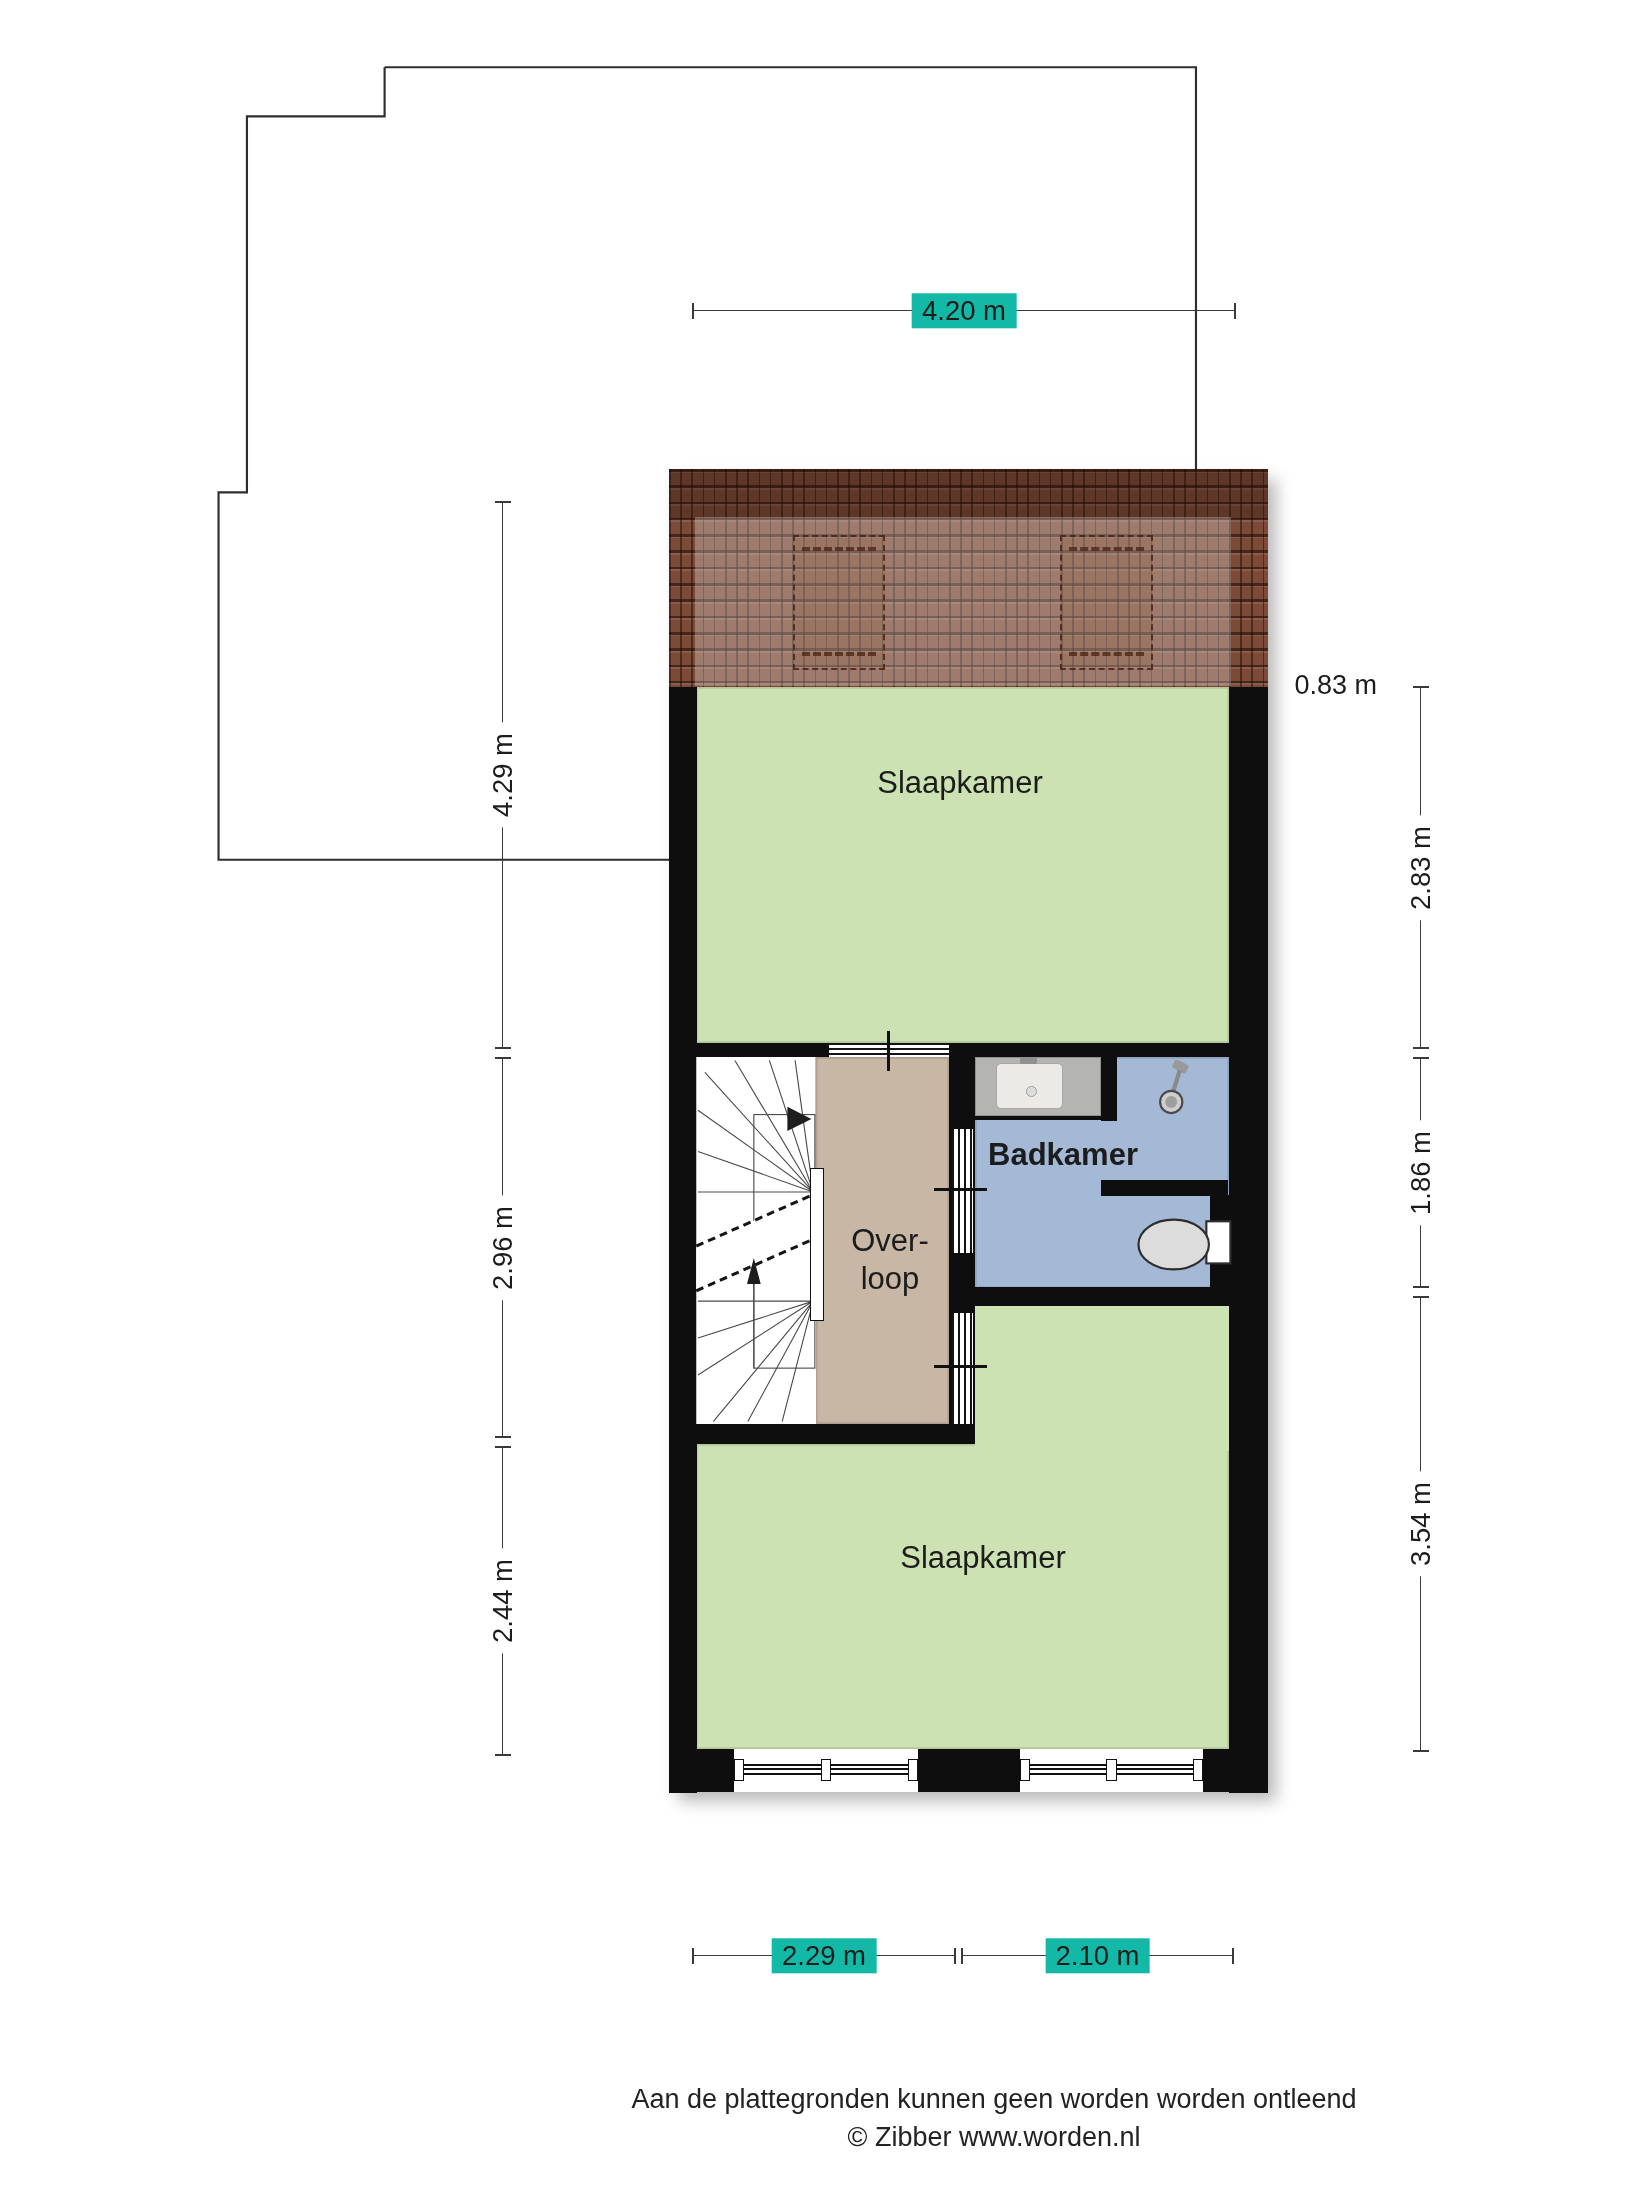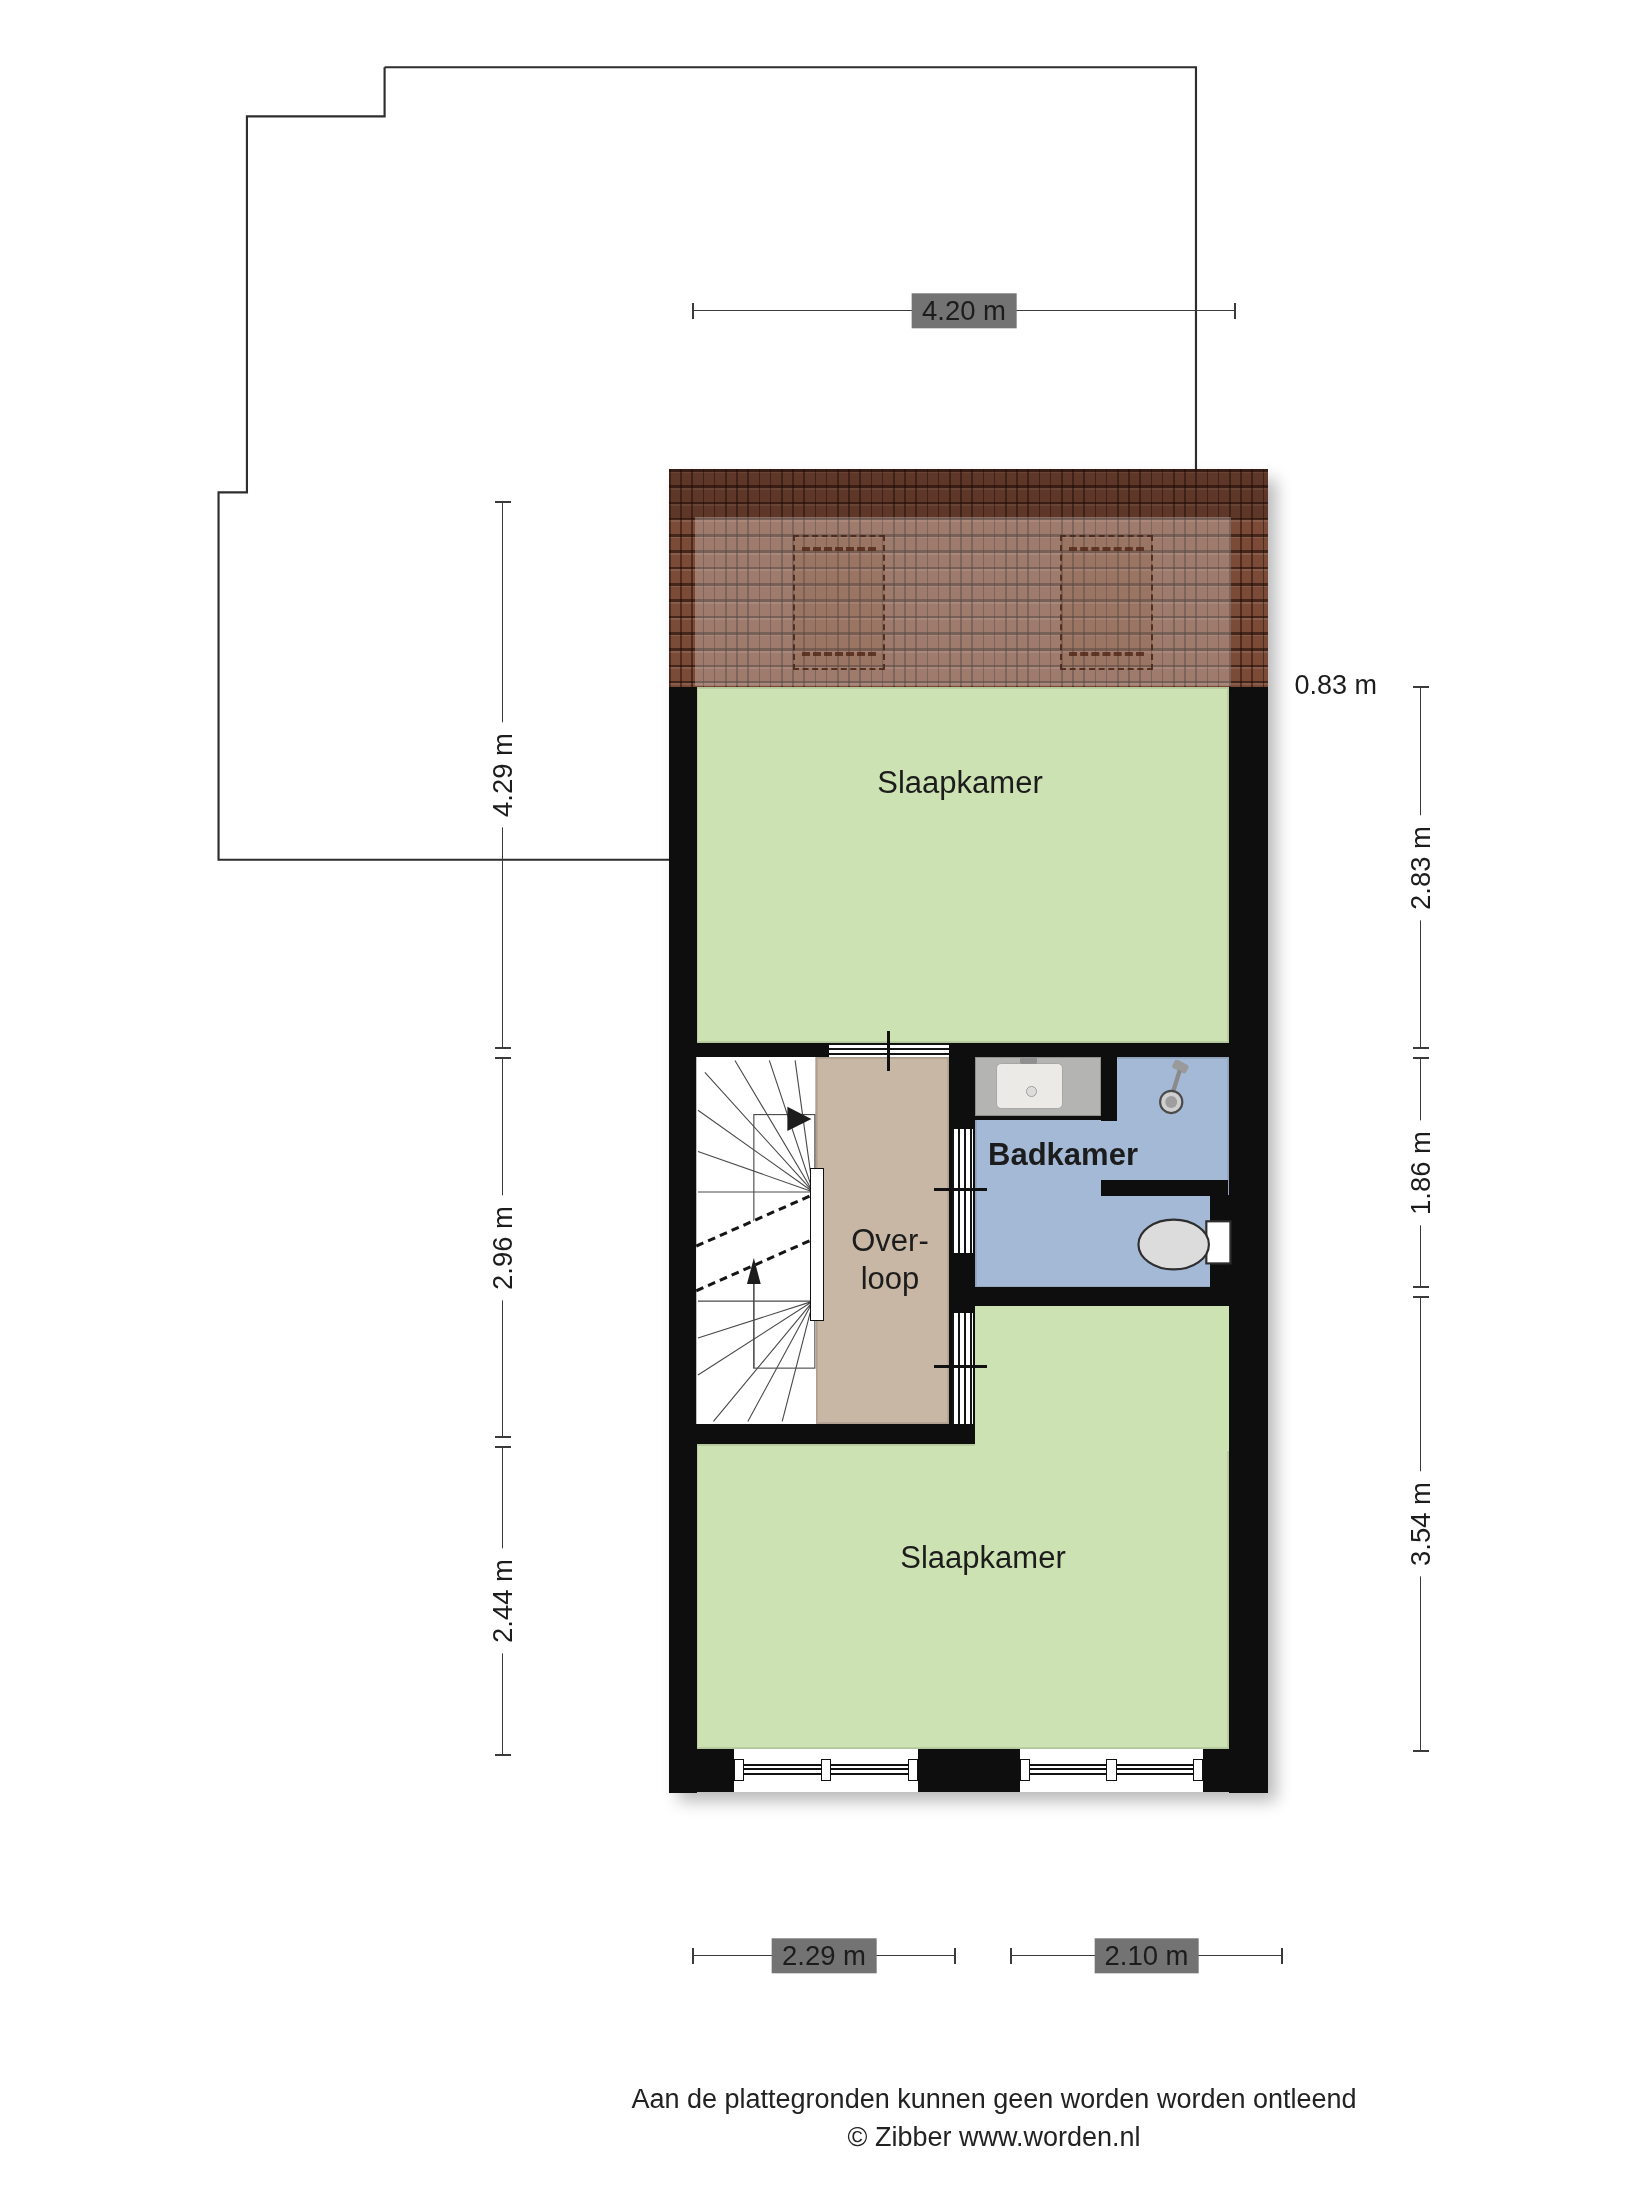--- a/index.html
+++ b/index.html
@@ -85,28 +85,28 @@
   #label-bedroom-top{left:960px;top:783px;}
   #label-bathroom{left:1063px;top:1155px;font-weight:bold;}
   #label-landing{left:890px;top:1260px;}
   #label-bedroom-bottom{left:983px;top:1558px;}
 
   
   .dim{color:#1c1c1c;font-size:27.5px;}
   .dim-h{height:0;border-top:1.7px solid #3a3a3a;}
   .dim-h::before,.dim-h::after{content:"";position:absolute;top:-7.7px;width:1.7px;height:15.5px;background:#3a3a3a;}
   .dim-h::before{left:-0.9px;} .dim-h::after{right:-0.9px;}
-  .dim-h .lbl{position:absolute;left:50%;top:0;transform:translate(-50%,-50%);background:#737373;padding:1.7px 10.3px;white-space:nowrap;}
+  .dim-h .lbl{position:absolute;left:50%;top:0;transform:translate(-50%,-50%);background:#14b8a6;padding:1.7px 10.3px;white-space:nowrap;}
   .dim-v{width:0;border-left:1.7px solid #3a3a3a;}
   .dim-v::before,.dim-v::after{content:"";position:absolute;left:-7.7px;height:1.7px;width:15.5px;background:#3a3a3a;}
   .dim-v::before{top:-0.9px;} .dim-v::after{bottom:-0.9px;}
   .dim-v .lbl{position:absolute;top:50%;left:0;transform:translate(-50%,-50%) rotate(-90deg);background:#fff;padding:1.7px 10.3px;white-space:nowrap;}
   #dim-top{left:693px;top:310px;width:542px;}
   #dim-bottom-1{left:693px;top:1955px;width:262px;}
-  #dim-bottom-2{left:1011px;top:1955px;width:271px;}
+  #dim-bottom-2{left:962px;top:1955px;width:271px;}
   #dim-left-1{left:502px;top:502px;height:546px;}
   #dim-left-2{left:502px;top:1058px;height:379px;}
   #dim-left-3{left:502px;top:1447px;height:308px;}
   #dim-right-1{left:1420px;top:687px;height:361px;}
   #dim-right-2{left:1420px;top:1058px;height:229px;}
   #dim-right-3{left:1420px;top:1297px;height:454px;}
   #label-roof-depth{left:1291px;top:670px;width:86px;text-align:right;font-size:27px;color:#1c1c1c;white-space:nowrap;}
 
   
   #footer{left:994px;top:2080px;transform:translateX(-50%);text-align:center;

